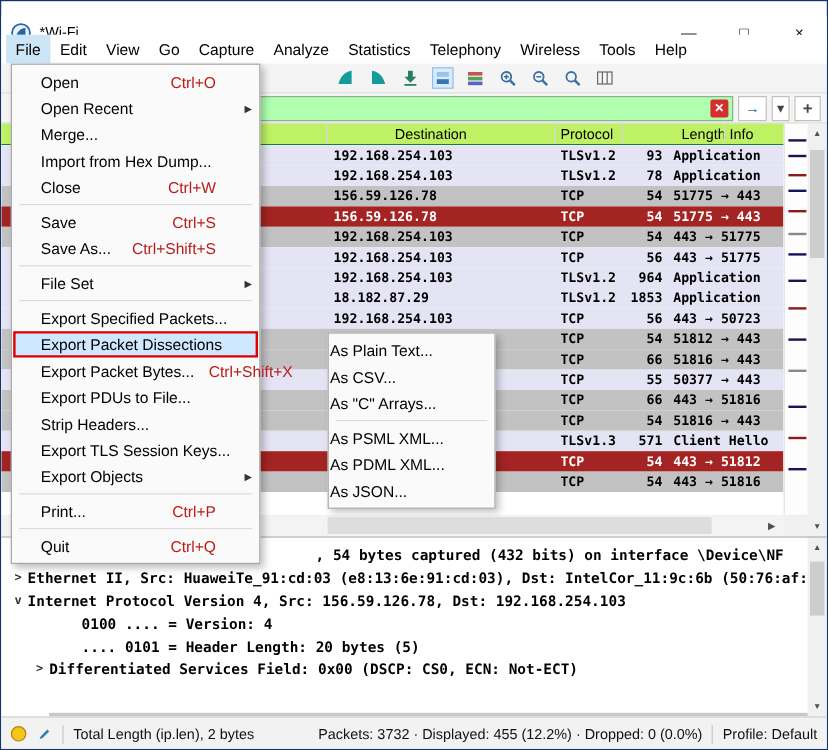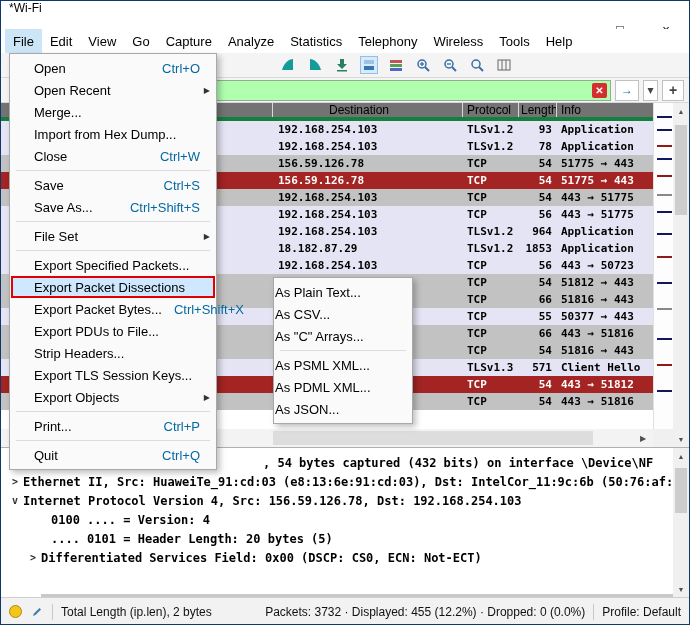--- a/index.html
+++ b/index.html
@@ -2,22 +2,22 @@
 <html style="--titlebar_bg: #ffffff; --filter_valid_bg: #afffaf; --row_lavender: #e4e4f4; --row_gray: #c2c2c2; --row_red_bg: #a32422; --row_red_fg: #ffffff; --menu_highlight_bg: #cfe8ff; --menu_highlight_border: #e00000; --selection_gray: #c9c9c9; --accent_blue: #2368a0;"><head>
 <meta charset="utf-8">
 <style>
   * { box-sizing: border-box; margin: 0; padding: 0; }
   html,body { width:690px; height:625px; }
   body { font-family:"Liberation Sans", sans-serif; background:#fff; }
   .window { position:relative; width:690px; height:625px; background:#fff;
             border:1px solid #10366b; overflow:hidden; }
 
   
-  .titlebar { position:absolute; top:0; left:0; right:0; height:28px;
-              background:var(--titlebar_bg,#fff); display:flex; padding-left:8px;flex-direction:column; }
+  .titlebar { position:absolute; top:12px; left:0; right:0; height:28px;
+              background:var(--titlebar_bg,#fff); display:flex; align-items:center; padding-left:8px; }
   .app-icon { width:17px; height:17px; margin-right:7px; }
   .title-text { font-size:12px; color:#000; }
   .win-controls { margin-left:auto; display:flex; height:28px; }
   .win-btn { width:46px; height:28px; display:flex; align-items:center; justify-content:center;
              font-size:13px; color:#111; }
 
   
   .menubar { position:absolute; top:28px; left:0; right:0; height:24px; background:#fff;
              display:flex; align-items:stretch; font-size:13px; padding-left:4px; }
   .mb-item { padding:0 8px; display:flex; align-items:center; white-space:nowrap; }
@@ -39,28 +39,28 @@
                   justify-content:flex-end; padding:0 3px; }
   .clear-x { width:15px; height:15px; background:#d32f2f; color:#fff; border-radius:2px;
              font-size:10px; font-weight:bold; display:flex; align-items:center; justify-content:center; }
   .fbtn { height:21px; background:#fff; border:1px solid #c0c0c0; display:flex;
           align-items:center; justify-content:center; font-size:12px; color:#444; }
   .apply-btn { width:24px; color:#2368a0; font-weight:bold; }
   .chev-btn { width:15px; }
   .plus-btn { width:22px; font-size:14px; font-weight:bold; }
 
   
-  .list-header { position:absolute; top:102px; left:0; width:674px; height:18px; background:#737373;
-                 border-bottom:4px solid #15803d; display:flex; font-size:12px; align-items:stretch; }
+  .list-header { position:absolute; top:102px; left:0; width:674px; height:18px; background:#bef264;
+                 border-bottom:1px solid #15803d; display:flex; font-size:12px; align-items:stretch; }
   .list-header > div { display:flex; align-items:center; border-right:1px solid #d9d9d9;
                        overflow:hidden; white-space:nowrap; }
   .h-blank { width:272px; }
   .h-dest  { width:190px; padding-left:56px; }
   .h-proto { width:56px;  padding-left:4px; }
-  .h-len   { width:38px;  padding-left:2px; }
+  .h-len   { width:38px;  padding-left:2px;margin-left:47px; }
   .h-info  { flex:1; padding-left:4px; }
 
   .list-body { position:absolute; top:120px; left:0; width:652px; height:308px; background:#fff;
                overflow:hidden; font:bold 11px "DejaVu Sans Mono", monospace; }
   .prow { height:17px; display:flex; align-items:center; padding-left:272px; white-space:nowrap; }
   .prow.lav  { background:var(--row_lavender,#e4e4f4); }
   .prow.gray { background:var(--row_gray,#c2c2c2); }
   .prow.red  { background:var(--row_red_bg,#a32422); color:var(--row_red_fg,#fff); }
   .c-dest  { width:190px; padding-left:5px; overflow:hidden; }
   .c-proto { width:56px;  padding-left:4px; overflow:hidden; }
@@ -87,42 +87,42 @@
 
   
   .details { position:absolute; left:0; top:446px; width:674px; height:150px; background:#fff;
              border-top:1px solid #b0b0b0; overflow:hidden; padding-top:5px; }
   .dline { height:19px; display:flex; align-items:center; white-space:pre;
            font:bold 12px "DejaVu Sans Mono", monospace; }
   .dline .toggle { width:0; overflow:hidden; text-align:center; font-size:10px; color:#333; }
   .dline .toggle.has { width:16px; }
   .ind-0 { padding-left:6px; }
   .ind-1 { padding-left:24px; }
-  .ind-2 { padding-left:50px; }
+  .ind-2 { padding-left:67px; }
   .ind-cover { padding-left:262px; }
   .dline.hl { background:linear-gradient(90deg, transparent 40px, var(--selection_gray,#c9c9c9) 40px);margin-top:27px; }
 
   
   .statusbar { position:absolute; left:0; right:0; top:596px; height:28px; background:#f2f2f2;
                border-top:1px solid #cfcfcf; display:flex; align-items:center; font-size:12px;
                padding:0 8px; gap:8px; color:#111; }
   .expert-icon { width:13px; height:13px; border-radius:50%; background:#f5c518;
                  border:1px solid #a98b12; }
   .sb-sep { width:1px; height:16px; background:#c8c8c8; }
   .spacer { flex:1; }
 
   
   .menu-panel { position:absolute; background:#fafafa; border:1px solid #a8a8a8;
                 box-shadow:3px 3px 6px rgba(0,0,0,0.25); padding:3px 1px; font-size:13px; z-index:30; }
   #file-menu { left:8px; top:52px; width:208px; }
   #export-submenu { left:272px; top:276px; width:140px; z-index:31; }
   .mi { height:22px; display:flex; align-items:center; padding:0 5px 0 23px; }
   #export-submenu .mi { padding-left:0; }
   .mi-label { flex:1; white-space:nowrap; }
-  .mi-shortcut { margin-left:12px; margin-right:0; color:#0369a1; white-space:nowrap; }
+  .mi-shortcut { margin-left:12px; margin-right:20px; color:#b91c1c; white-space:nowrap; }
   .mi-arrow { width:10px; text-align:right; font-size:8px; color:#333; }
   .mi.hl { background:var(--menu_highlight_bg,#cfe8ff);
            box-shadow:inset 0 0 0 2px var(--menu_highlight_border,#e00000);gap:48px; }
   .msep { height:1px; background:#dcdcdc; margin:3px 5px; }
 </style>
 </head>
 <body>
 
 <div class="window">
 

